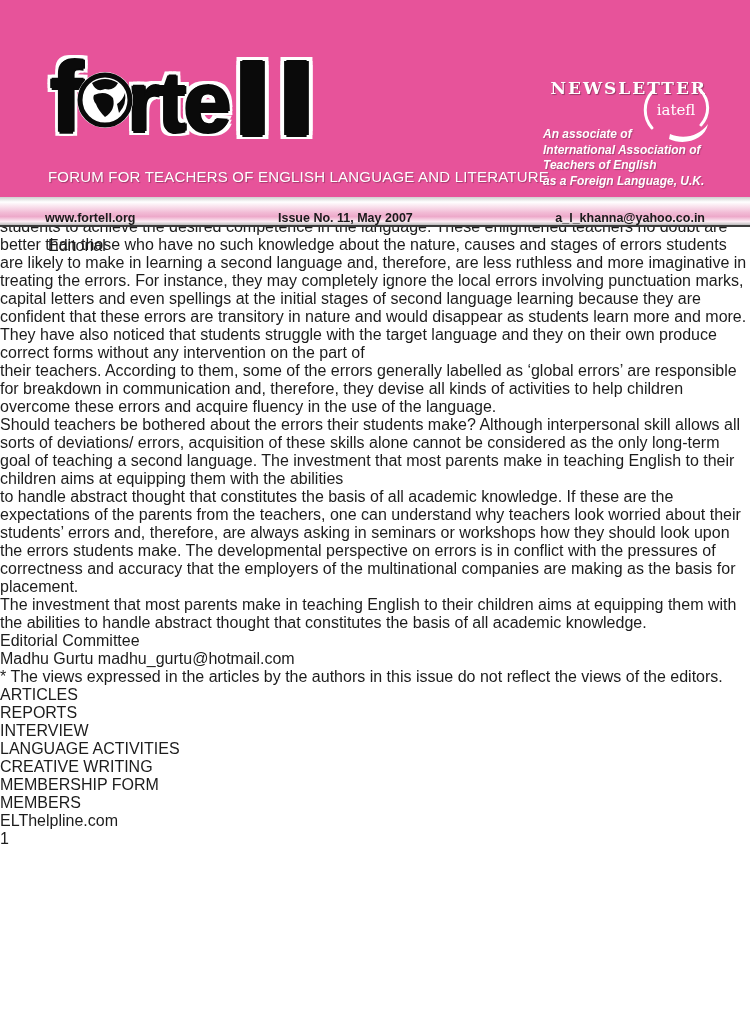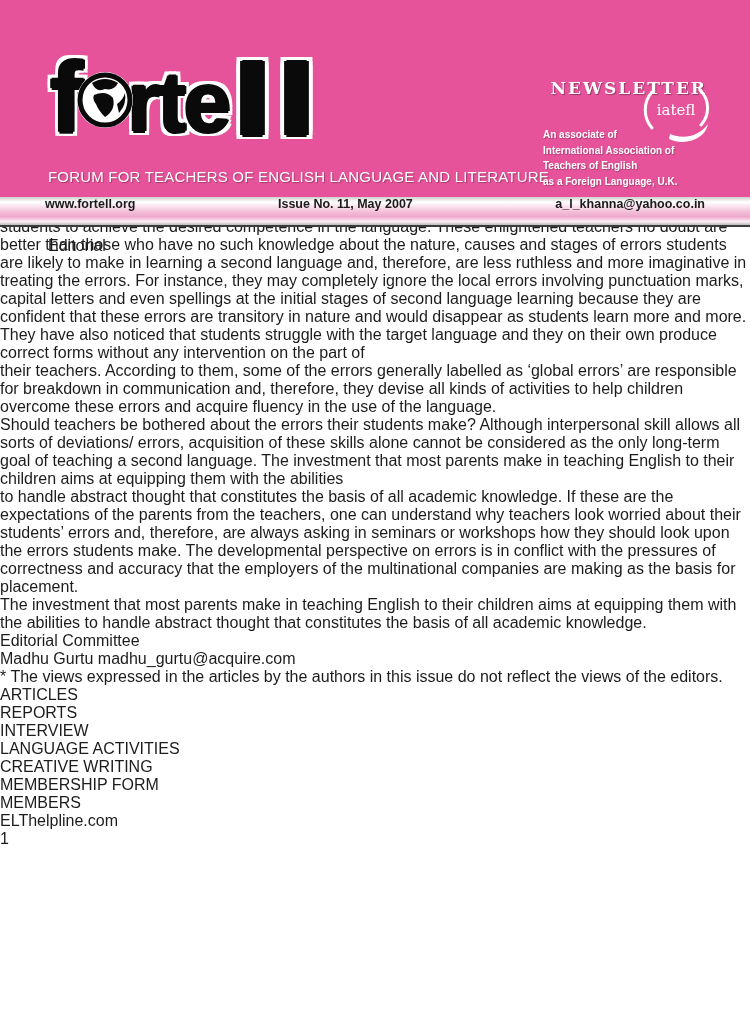--- a/index.html
+++ b/index.html
@@ -18,26 +18,26 @@
           -4px -4px 0 #fff,4px -4px 0 #fff,-4px 4px 0 #fff,4px 4px 0 #fff,
           -4px 0 0 #fff,4px 0 0 #fff,0 -4px 0 #fff,0 4px 0 #fff;}
   .lg-f{font-size:100px;}
   .lg-rte{font-size:86px;letter-spacing:-3px;margin-left:-4px;}
   .lg-ll{font-size:102px;letter-spacing:2px;transform:scaleX(1.45);transform-origin:bottom left;
          margin-left:4px;position:relative;top:5px;}
   .globe{width:60px;height:60px;margin:0 -4px 6px -8px;position:relative;z-index:2;}
   .tagline{position:absolute;left:48px;top:168px;color:#fff;font-weight:normal;font-size:15px;
         letter-spacing:.2px;text-shadow:1px 1px 1px rgba(0,0,0,.3);}
   .iatefl{position:absolute;left:636px;top:88px;width:86px;height:58px;}
-  .associate{position:absolute;left:543px;top:127px;color:#fff;font-weight:bold;
-        font-size:10px;line-height:15.5px;text-shadow:1px 1px 1px rgba(0,0,0,.25);}
+  .associate{position:absolute;left:543px;top:127px;color:#fff;font-style:italic;font-weight:bold;
+        font-size:12px;line-height:15.5px;text-shadow:1px 1px 1px rgba(0,0,0,.25);}
 
   
   .infobar{position:absolute;left:0;top:197px;width:750px;height:30px;box-sizing:border-box;
-        display:flex;justify-content:space-between;align-items:flex-start;padding:0 45px;
+        display:flex;justify-content:space-between;align-items:flex-end;padding:0 45px;
         background:linear-gradient(180deg,#cfcfcf 0%,#ffffff 18%,#f2bcd6 55%,#eda9ca 70%,#fdeef5 88%,#bbb 100%);
         border-bottom:2px solid #3c3c3c;font-weight:bold;font-size:12.5px;color:#1a1a1a;}
 
   
   .edit-tab{position:absolute;left:48px;top:237px;width:20px;height:79px;
         background:linear-gradient(180deg,#dd5290 0%,#e univers;}
   .edit-tab{background:linear-gradient(180deg,#dc5190 0%,#e768a0 55%,#f7cfe2 90%,#fff 100%);}
   .edit-tab span{display:block;writing-mode:vertical-rl;transform:rotate(180deg);
         color:#fff;font-weight:bold;font-size:13px;padding:4px 0 0 0;margin:2px auto 0;line-height:20px;}
   .title{position:absolute;left:84px;top:232px;color:#dc5190;font-weight:bold;
@@ -179,21 +179,21 @@
   </div>
 
   <aside class="committee">
     <div class="cm-head">
       <span class="cm-title">Editorial Committee</span>
       <div class="cm-grad"></div>
     </div>
     <div class="cm-editors">
       <div class="cm-row">
         <span>Madhu Gurtu</span>
-        <span>madhu_gurtu@acquire.com</span>
+        <span>madhu_gurtu@hotmail.com</span>
       </div>
     </div>
     <div class="cm-sep"></div>
   </aside>
 
   <div class="footnote">* The views expressed in the articles by the authors in this issue do not reflect the views of the editors.</div>
 
   <nav class="side-nav">
     <div class="card white card-1">
       <span class="card-label">ARTICLES</span>

